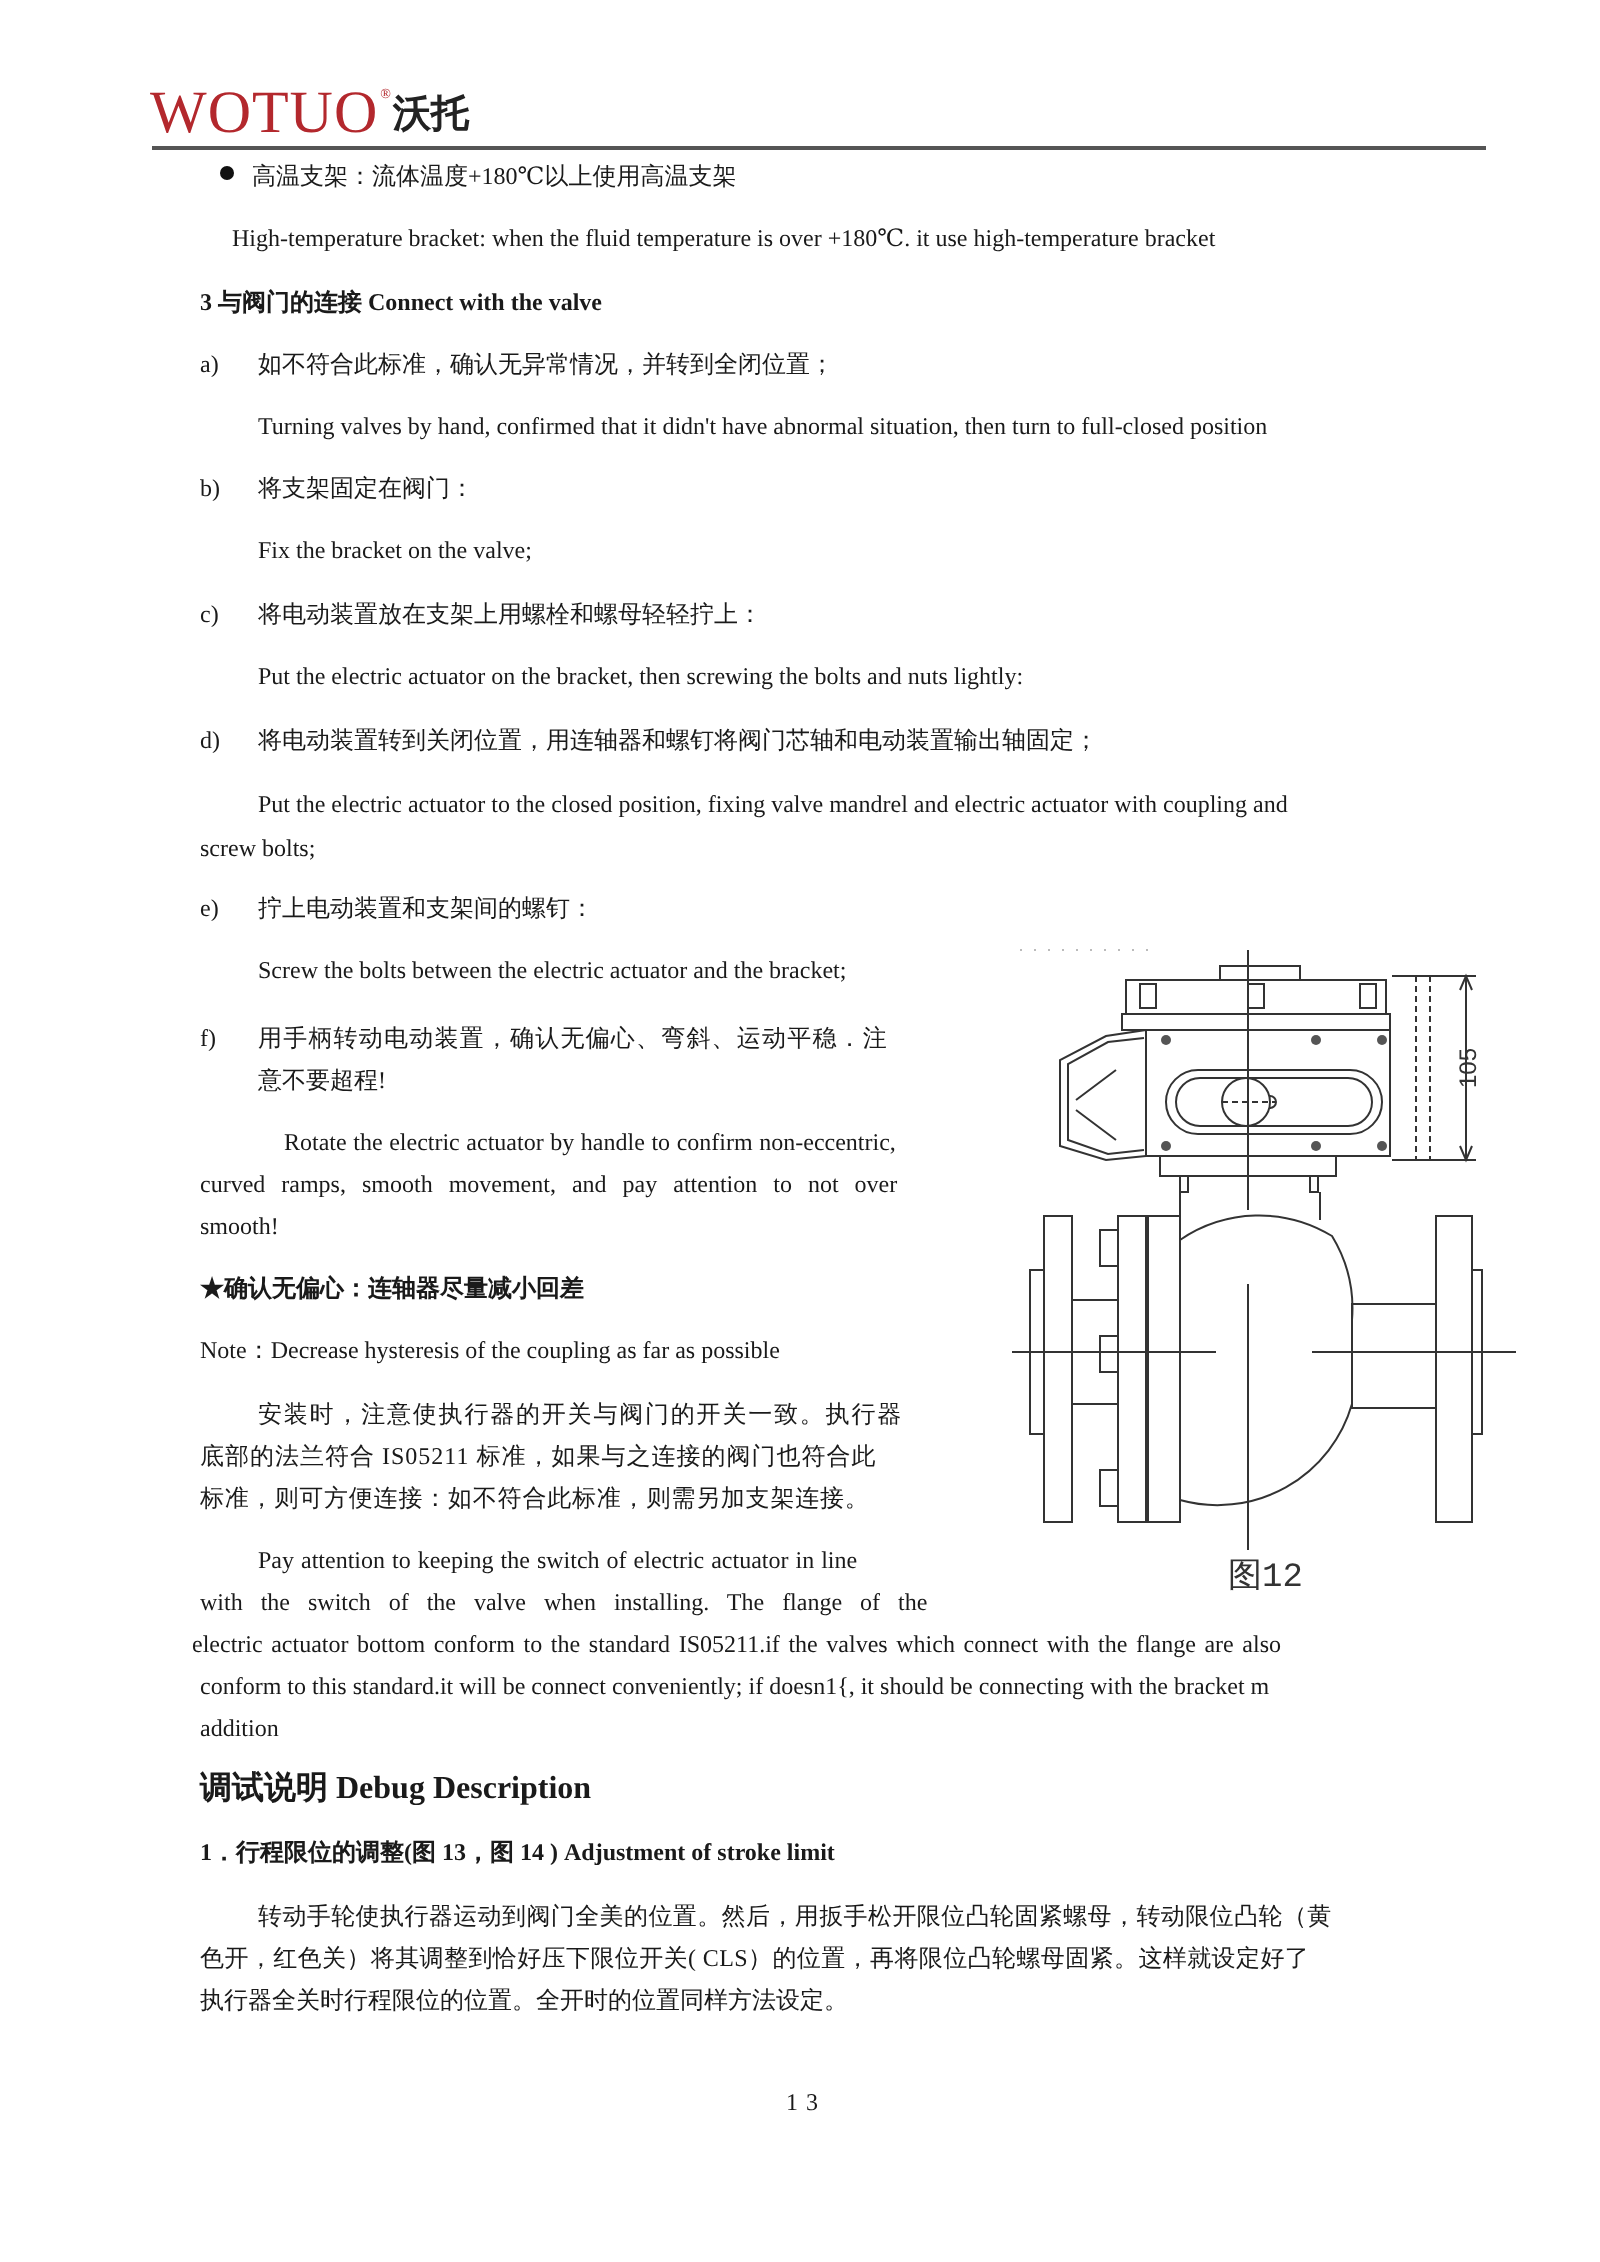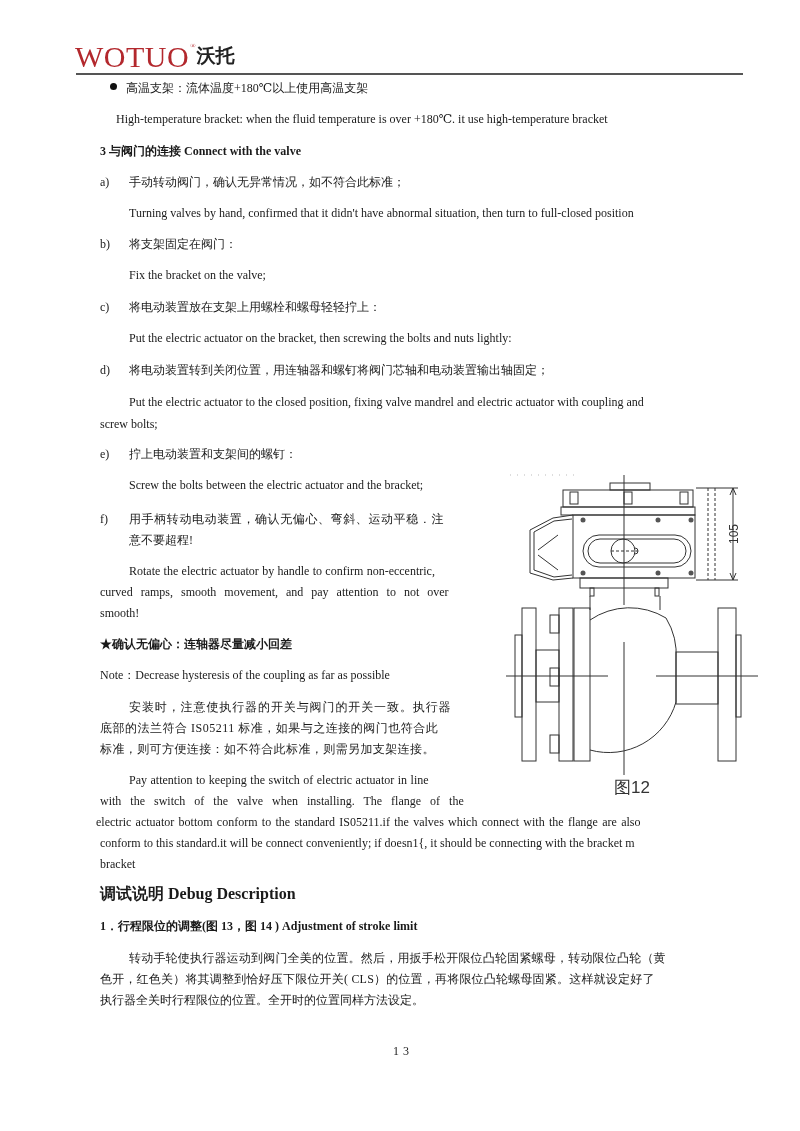--- a/index.html
+++ b/index.html
@@ -1,19 +1,19 @@
 <!DOCTYPE html>
 <html><head>
 <meta charset="utf-8">
 <style>
   html, body { margin: 0; padding: 0; background: #ffffff; }
   body { width: 800px; height: 1131px; position: relative; overflow: hidden;
          font-family: "Liberation Serif", "DejaVu Serif", serif; color: #1a1a1a; }
   .abs { position: absolute; white-space: nowrap; }
-  .logo { position: absolute; left: 75px; top: 42px; display: flex; align-items: flex-start; }
+  .logo { position: absolute; left: 75px; top: 42px; display: flex; align-items: center; }
   .logo-en { font-family: "Liberation Serif", serif; font-size: 30px; color: #b3282d; letter-spacing: 0.5px; line-height: 30px; font-weight: normal; }
   .logo-reg { font-size: 7px; color: #b3282d; margin: 0 1px 20px 1px; }
   .logo-cn { font-family: "DejaVu Sans", sans-serif; font-weight: bold; font-size: 19px; color: #222; line-height: 26px; }
   .rule { position: absolute; left: 76px; top: 73px; width: 667px; height: 2px; background: #555; }
   .t { font-size: 12px; line-height: 20px; }
   .b { font-weight: bold; }
   .h2 { font-size: 16px; font-weight: bold; }
   .bullet { display: inline-block; width: 7px; height: 7px; border-radius: 50%; background: #111; margin-right: 9px; vertical-align: 2px; }
   .pageno { font-size: 12px; letter-spacing: 4px; }
   .diagram { position: absolute; left: 498px; top: 460px; width: 290px; height: 340px; }
@@ -29,21 +29,21 @@
 <div class="rule"></div>
 
 <div class="abs t" style="left:110px; top:78px;">
   <span class="bullet"></span><span>高温支架：流体温度+180℃以上使用高温支架</span>
 </div>
 <div class="abs t" style="left:116px; top:109px;">High-temperature bracket: when the fluid temperature is over +180℃. it use high-temperature bracket</div>
 
 <div class="abs t b" style="left:100px; top:141px;">3 与阀门的连接 Connect with the valve</div>
 
 <div class="abs t" style="left:100px; top:172px;">a)</div>
-<div class="abs t" style="left:129px; top:172px;">手动转动阀门，确认无异常情况，如不符合此标准；</div>
+<div class="abs t" style="left:129px; top:172px;">如不符合此标准，确认无异常情况，并转到全闭位置；</div>
 <div class="abs t" style="left:129px; top:203px;">Turning valves by hand, confirmed that it didn't have abnormal situation, then turn to full-closed position</div>
 
 <div class="abs t" style="left:100px; top:234px;">b)</div>
 <div class="abs t" style="left:129px; top:234px;">将支架固定在阀门：</div>
 <div class="abs t" style="left:129px; top:265px;">Fix the bracket on the valve;</div>
 
 <div class="abs t" style="left:100px; top:297px;">c)</div>
 <div class="abs t" style="left:129px; top:297px;font-family:Liberation Serif, serif;">将电动装置放在支架上用螺栓和螺母轻轻拧上：</div>
 <div class="abs t" style="left:129px; top:328px;">Put the electric actuator on the bracket, then screwing the bolts and nuts lightly:</div>
 
@@ -52,34 +52,34 @@
 <div class="abs t" style="left:129px; top:392px;">Put the electric actuator to the closed position, fixing valve mandrel and electric actuator with coupling and</div>
 <div class="abs t" style="left:100px; top:414px;">screw bolts;</div>
 
 <div class="abs t" style="left:100px; top:444px;">e)</div>
 <div class="abs t" style="left:129px; top:444px;">拧上电动装置和支架间的螺钉：</div>
 <div class="abs t" style="left:129px; top:475px;">Screw the bolts between the electric actuator and the bracket;</div>
 
 <div class="abs t" style="left:100px; top:509px;">f)</div>
 <div class="abs t" style="left:129px; top:509px; letter-spacing:0.6px;">用手柄转动电动装置，确认无偏心、弯斜、运动平稳．注</div>
 <div class="abs t" style="left:129px; top:530px;">意不要超程!</div>
-<div class="abs t" style="left:129px; top:561px; word-spacing:0.3px;text-align:center;">Rotate the electric actuator by handle to confirm non-eccentric,</div>
+<div class="abs t" style="left:142px; top:561px; word-spacing:0.3px;text-align:center;">Rotate the electric actuator by handle to confirm non-eccentric,</div>
 <div class="abs t" style="left:100px; top:582px; word-spacing:5px;text-align:center;">curved ramps, smooth movement, and pay attention to not over</div>
 <div class="abs t" style="left:100px; top:603px;">smooth!</div>
 
 <div class="abs t b" style="left:100px; top:634px;">★确认无偏心：连轴器尽量减小回差</div>
 <div class="abs t" style="left:100px; top:665px;">Note：Decrease hysteresis of the coupling as far as possible</div>
 <div class="abs t" style="left:129px; top:697px; letter-spacing:0.9px;">安装时，注意使执行器的开关与阀门的开关一致。执行器</div>
 <div class="abs t" style="left:100px; top:718px; letter-spacing:0.5px;">底部的法兰符合 IS05211 标准，如果与之连接的阀门也符合此</div>
 <div class="abs t" style="left:100px; top:739px; letter-spacing:0.4px;">标准，则可方便连接：如不符合此标准，则需另加支架连接。</div>
 <div class="abs t" style="left:129px; top:770px; word-spacing:0.5px;">Pay attention to keeping the switch of electric actuator in line</div>
 <div class="abs t" style="left:100px; top:791px; word-spacing:6px;">with the switch of the valve when installing. The flange of the</div>
 <div class="abs t" style="left:96px; top:812px; word-spacing:1.3px;">electric actuator bottom conform to the standard IS05211.if the valves which connect with the flange are also</div>
 <div class="abs t" style="left:100px; top:833px;">conform to this standard.it will be connect conveniently; if doesn1{, it should be connecting    with the bracket m</div>
-<div class="abs t" style="left:100px; top:854px;">bracket</div>
+<div class="abs t" style="left:100px; top:854px;">addition</div>
 
 <div class="diagram">
   <svg width="290" height="340" viewBox="0 0 290 340" xmlns="http://www.w3.org/2000/svg" fill="none" stroke="#333" stroke-width="1">
 
     <line x1="12" y1="15" x2="80" y2="15" stroke="#bbb" stroke-dasharray="1,6"></line>
 
     <rect x="112" y="23" width="40" height="7"></rect>
     <rect x="65" y="30" width="130" height="17"></rect>
     <rect x="72" y="32" width="8" height="12"></rect>
     <rect x="126" y="32" width="8" height="12"></rect>
@@ -134,21 +134,21 @@
 
     <rect x="178" y="192" width="42" height="52"></rect>
     <rect x="220" y="148" width="18" height="153"></rect>
     <rect x="238" y="175" width="5" height="82"></rect>
 
     <line x1="8" y1="216" x2="110" y2="216"></line>
     <line x1="158" y1="216" x2="260" y2="216"></line>
     <line x1="126" y1="182" x2="126" y2="315"></line>
   </svg>
 </div>
-<div class="abs" style="left:614px; top:776px; font-family:Liberation Sans, sans-serif; font-size:17px; color:#333;text-align:right;">图12</div>
+<div class="abs" style="left:614px; top:776px; font-family:Liberation Mono, monospace; font-size:17px; color:#333;text-align:right;">图12</div>
 
 <div class="abs h2" style="left:100px; top:884px;">调试说明 Debug Description</div>
 <div class="abs t b" style="left:100px; top:916px;">1．行程限位的调整(图 13，图 14 ) Adjustment of stroke limit</div>
 <div class="abs t" style="left:129px; top:948px; letter-spacing:0.2px;">转动手轮使执行器运动到阀门全美的位置。然后，用扳手松开限位凸轮固紧螺母，转动限位凸轮（黄</div>
 <div class="abs t" style="left:100px; top:969px; letter-spacing:0.2px;">色开，红色关）将其调整到恰好压下限位开关( CLS）的位置，再将限位凸轮螺母固紧。这样就设定好了</div>
 <div class="abs t" style="left:100px; top:990px;">执行器全关时行程限位的位置。全开时的位置同样方法设定。</div>
 
 <div class="abs pageno" style="left:393px; top:1044px;">13</div>
 
 </body></html>

